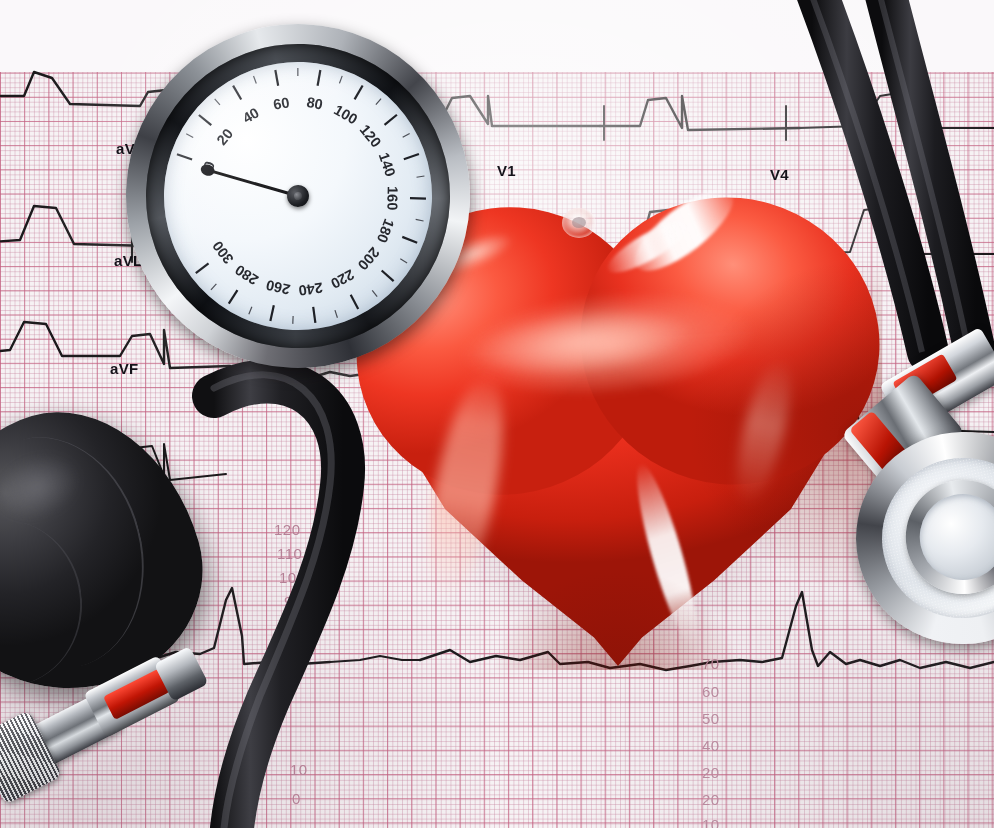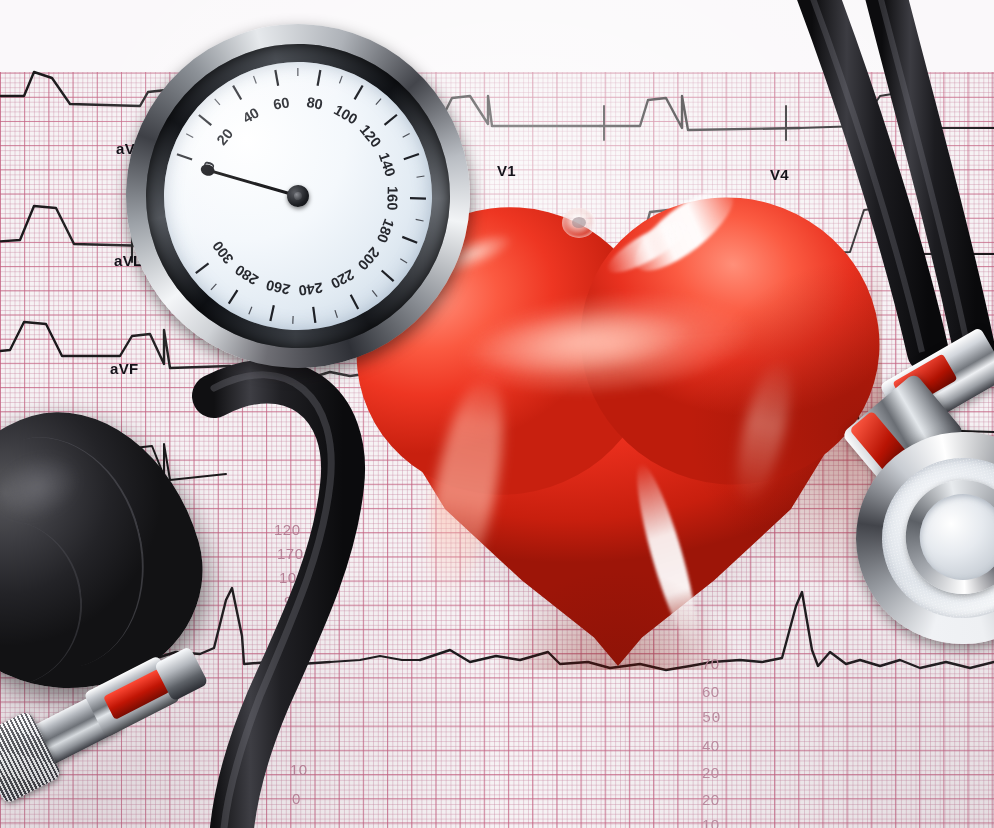--- a/index.html
+++ b/index.html
@@ -409,31 +409,31 @@
 
     <div class="paper-light"></div>
 
     <div class="lead-label" style="left:116px;top:140px;">aVR</div>
     <div class="lead-label" style="left:114px;top:252px;">aVL</div>
     <div class="lead-label" style="left:110px;top:360px;">aVF</div>
     <div class="lead-label" style="left:497px;top:162px;">V1</div>
     <div class="lead-label" style="left:770px;top:166px;">V4</div>
 
     <div class="scale-num" style="left:274px;top:521px;">120</div>
-    <div class="scale-num" style="left:277px;top:545px;">170</div>
+    <div class="scale-num" style="left:277px;top:545px;">110</div>
     <div class="scale-num" style="left:279px;top:569px;">100</div>
     <div class="scale-num" style="left:284px;top:593px;">90</div>
     <div class="scale-num" style="left:286px;top:617px;">80</div>
     <div class="scale-num" style="left:288px;top:641px;">70</div>
     <div class="scale-num" style="left:290px;top:761px;">10</div>
     <div class="scale-num" style="left:292px;top:790px;">0</div>
 
     <div class="scale-num right" style="left:702px;top:655px;">70</div>
     <div class="scale-num right" style="left:702px;top:683px;">60</div>
-    <div class="scale-num right" style="left:702px;top:710px;font-family:Liberation Mono, monospace;">50</div>
+    <div class="scale-num right" style="left:702px;top:710px;">50</div>
     <div class="scale-num right" style="left:702px;top:737px;">40</div>
     <div class="scale-num right" style="left:702px;top:764px;">20</div>
     <div class="scale-num right" style="left:702px;top:791px;">20</div>
     <div class="scale-num right" style="left:702px;top:816px;">10</div>
   </div>
 
   <div id="heart-wrap">
     <div class="heart-shadow"></div>
     <div class="heart">
       <div class="h-body"></div>

